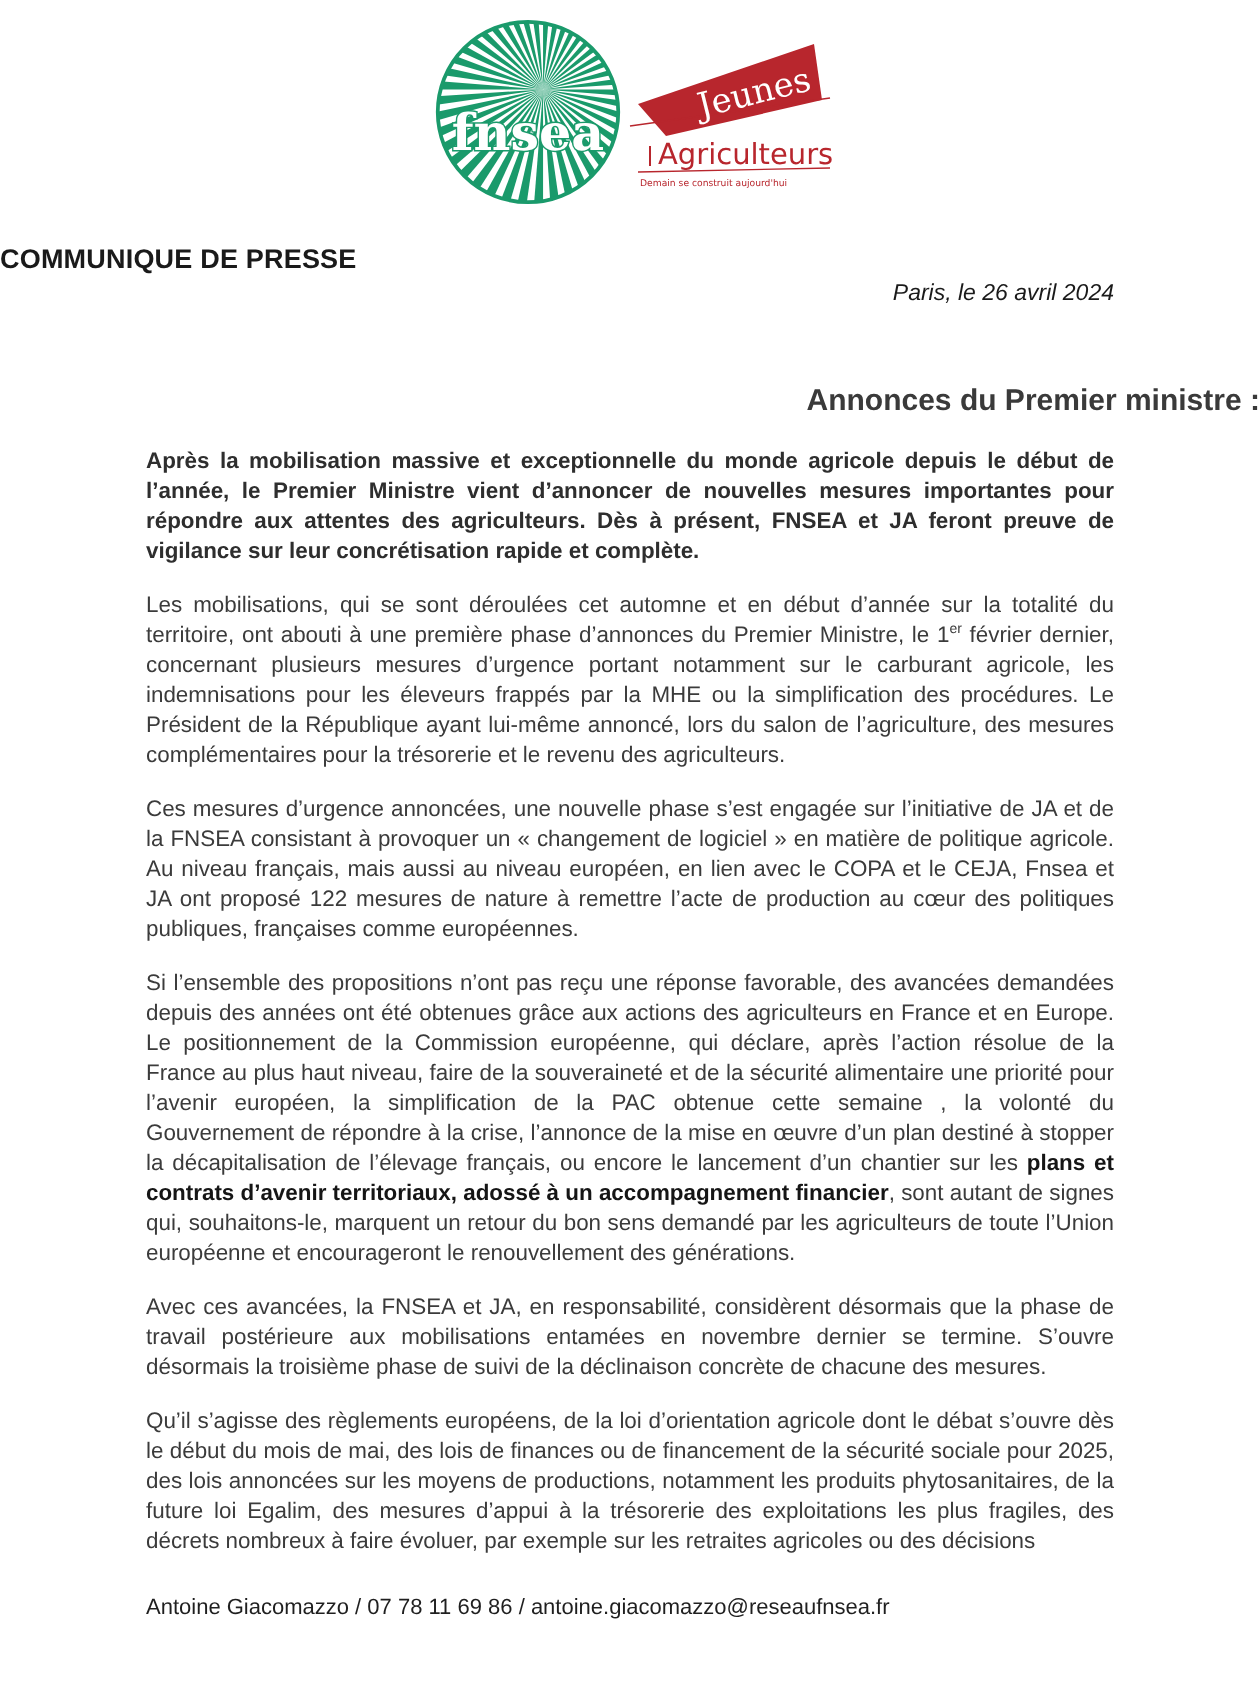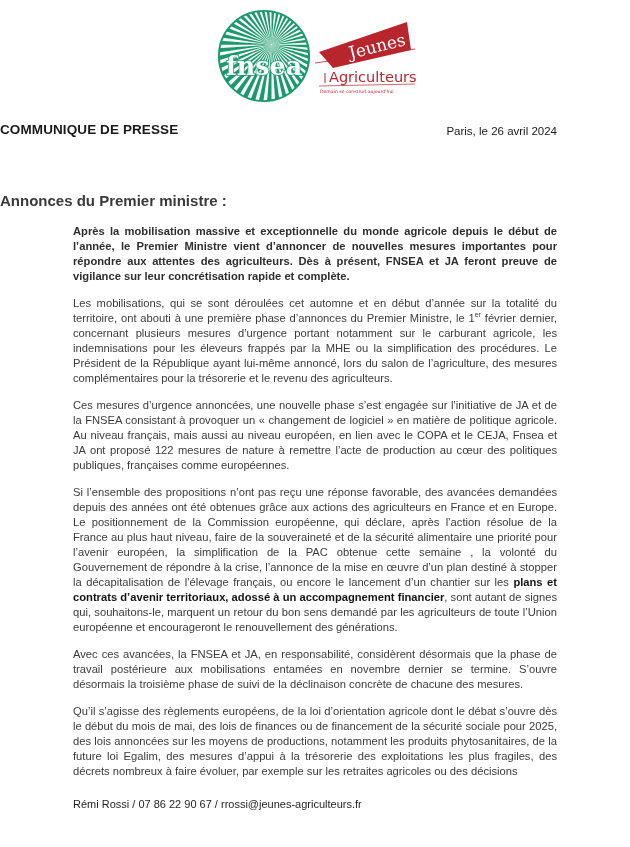--- a/index.html
+++ b/index.html
@@ -42,31 +42,32 @@
       left: 0;
       width: 630px;
       text-align: left;
       font-weight: bold;
       font-size: 13.5px;
       color: #1a1a1a;
       letter-spacing: 0.1px;
     }
     .dateline {
       position: absolute;
-      top: 125px;
+      top: 141px;
       right: 73px;
+      font-style: italic;
       font-size: 11.5px;
       color: #1a1a1a;
     }
     .doc-title {
       position: absolute;
       top: 192px;
       left: 0;
       width: 630px;
-      text-align: left;
+      text-align: right;
       font-weight: bold;
       font-size: 15px;
       color: #3a3a3a;
     }
     .body {
       position: absolute;
       left: 73px;
       width: 484px;
       top: 224px;
       font-size: 11.2px;
@@ -185,15 +186,15 @@
 
   <p><span>Si l’ensemble des propositions n’ont pas reçu une réponse favorable, des avancées demandées depuis des années ont été obtenues grâce aux actions des agriculteurs en France et en Europe. Le positionnement de la Commission européenne, qui déclare, après l’action résolue de la France au plus haut niveau, faire de la souveraineté et de la sécurité alimentaire une priorité pour l’avenir européen, la simplification de la PAC obtenue cette semaine , la volonté du Gouvernement de répondre à la crise, l’annonce de la mise en œuvre d’un plan destiné à stopper la décapitalisation de l’élevage français, ou encore le lancement d’un chantier sur les </span><span class="hl">plans et contrats d’avenir territoriaux, adossé à un accompagnement financier</span><span>, sont autant de signes qui, souhaitons-le, marquent un retour du bon sens demandé par les agriculteurs de toute l’Union européenne et encourageront le renouvellement des générations.</span></p>
 
   <p>Avec ces avancées, la FNSEA et JA, en responsabilité, considèrent désormais que la phase de travail postérieure aux mobilisations entamées en novembre dernier se termine. S’ouvre désormais la troisième phase de suivi de la déclinaison concrète de chacune des mesures.</p>
 
   <p>Qu’il s’agisse des règlements européens, de la loi d’orientation agricole dont le débat s’ouvre dès le début du mois de mai, des lois de finances ou de financement de la sécurité sociale pour 2025, des lois annoncées sur les moyens de productions, notamment les produits phytosanitaires, de la future loi Egalim, des mesures d’appui à la trésorerie des exploitations les plus fragiles, des décrets nombreux à faire évoluer, par exemple sur les retraites agricoles ou des décisions</p>
 </div>
 
 <div class="contacts">
   <div>
-    <span>Rémi Rossi</span><span> / </span><span>07 86 22 90 67</span><span> / </span><span>rrossi@jeunes-agriculteurs.fr</span>
+    <span>Antoine Giacomazzo</span><span> / </span><span>07 78 11 69 86</span><span> / </span><span>antoine.giacomazzo@reseaufnsea.fr</span>
   </div>
 </div>
 
 </body></html>

